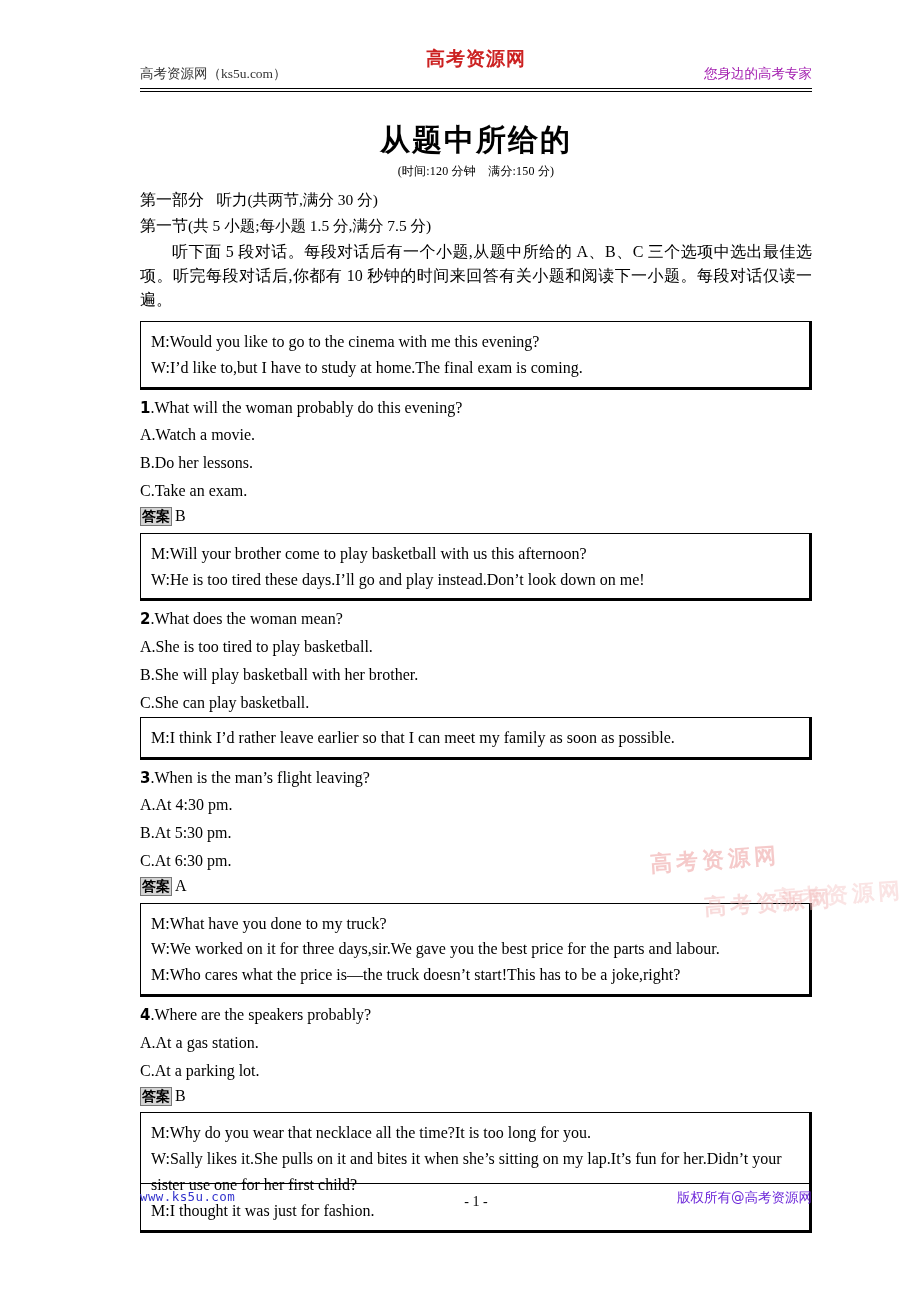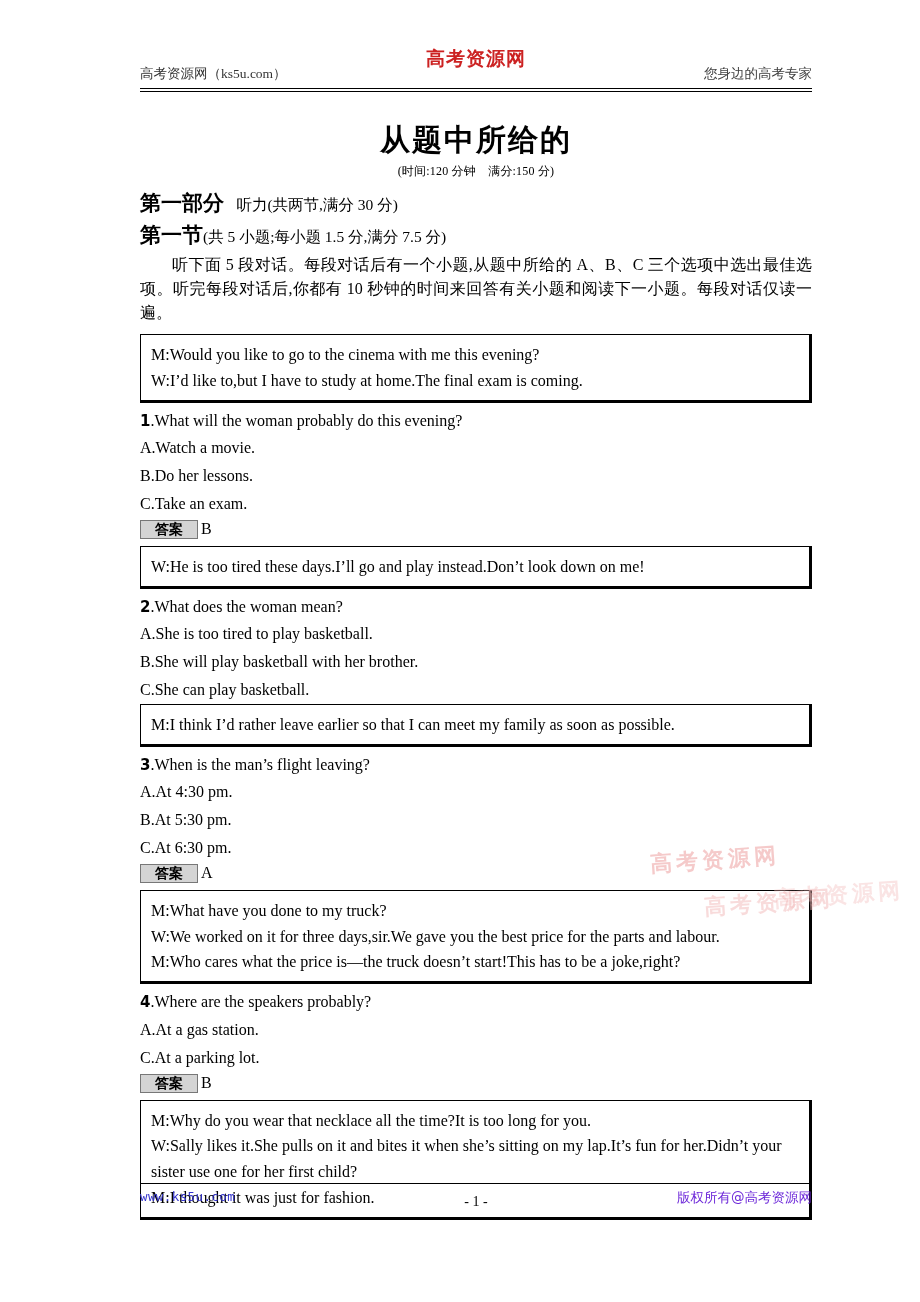--- a/index.html
+++ b/index.html
@@ -53,21 +53,21 @@
     font-size: 13.5px;
     color: #333;
     white-space: nowrap;
   }
   .rh-right {
     position: absolute;
     right: 0;
     top: 13px;
     font-family: "Liberation Serif", serif;
     font-size: 13.5px;
-    color: #404040;
+    color: #a21caf;
     white-space: nowrap;
   }
   .rh-rule {
     position: absolute;
     left: 0; right: 0;
     top: 36px;
     border-top: 1px solid #000;
     border-bottom: 1px solid #000;
     height: 2px;
   }
@@ -88,21 +88,21 @@
     margin-bottom: 8px;
     letter-spacing: 0.2px;
   }
 
   
   .sec-head {
     font-size: 16.5px;
     margin: 1px 0 2px 0;
     line-height: 1.45;
   }
-  .sec-head b { font-family: "DejaVu Sans", sans-serif; font-weight: bold; font-size: 21px;}
+  .sec-head b { font-family: "DejaVu Sans", sans-serif; font-weight: normal; font-size: 16px;}
   .sec-head .sm { font-size: 15.5px; }
 
   .instr {
     font-size: 16px;
     line-height: 1.5;
     text-indent: 2em;
     text-align: justify;
     margin: 0 0 9px 0;
   }
 
@@ -144,21 +144,21 @@
     font-size: 16px;
     line-height: 1.3;
   }
   .ans-tag {
     display: inline-block;
     background: #d4d4d4;
     border: 1px solid #777;
     font-family: "DejaVu Sans", sans-serif;
     font-weight: bold;
     font-size: 14px;
-    padding: 0px 14px;
+    padding: 0px 1px;
     line-height: 1.25;
     vertical-align: baseline;
   }
   .ans-val { padding-left: 3px; font-size: 16px; }
 
   
   .wm {
     position: absolute;
     font-family: "DejaVu Serif", serif;
     font-weight: bold;
@@ -235,20 +235,21 @@
         <div class="dbox">
           <p>M:Would you like to go to the cinema with me this evening?</p>
           <p>W:I’d like to,but I have to study at home.The final exam is coming.</p>
         </div>
         <div class="q"><span class="num">1</span><span>.What will the woman probably do this evening?</span></div>
         <div class="opt">A.Watch a movie.</div>
         <div class="opt">B.Do her lessons.</div>
         <div class="opt">C.Take an exam.</div>
         <div class="ans-line"><span class="ans-tag">答案</span><span class="ans-val">B</span></div>
         <div class="dbox">
+          <p>M:Will your brother come to play basketball with us this afternoon?</p>
           <p>W:He is too tired these days.I’ll go and play instead.Don’t look down on me!</p>
         </div>
         <div class="q"><span class="num">2</span><span>.What does the woman mean?</span></div>
         <div class="opt">A.She is too tired to play basketball.</div>
         <div class="opt">B.She will play basketball with her brother.</div>
         <div class="opt">C.She can play basketball.</div>
         <div class="dbox">
           <p>M:I think I’d rather leave earlier so that I can meet my family as soon as possible.</p>
         </div>
         <div class="q"><span class="num">3</span><span>.When is the man’s flight leaving?</span></div>

